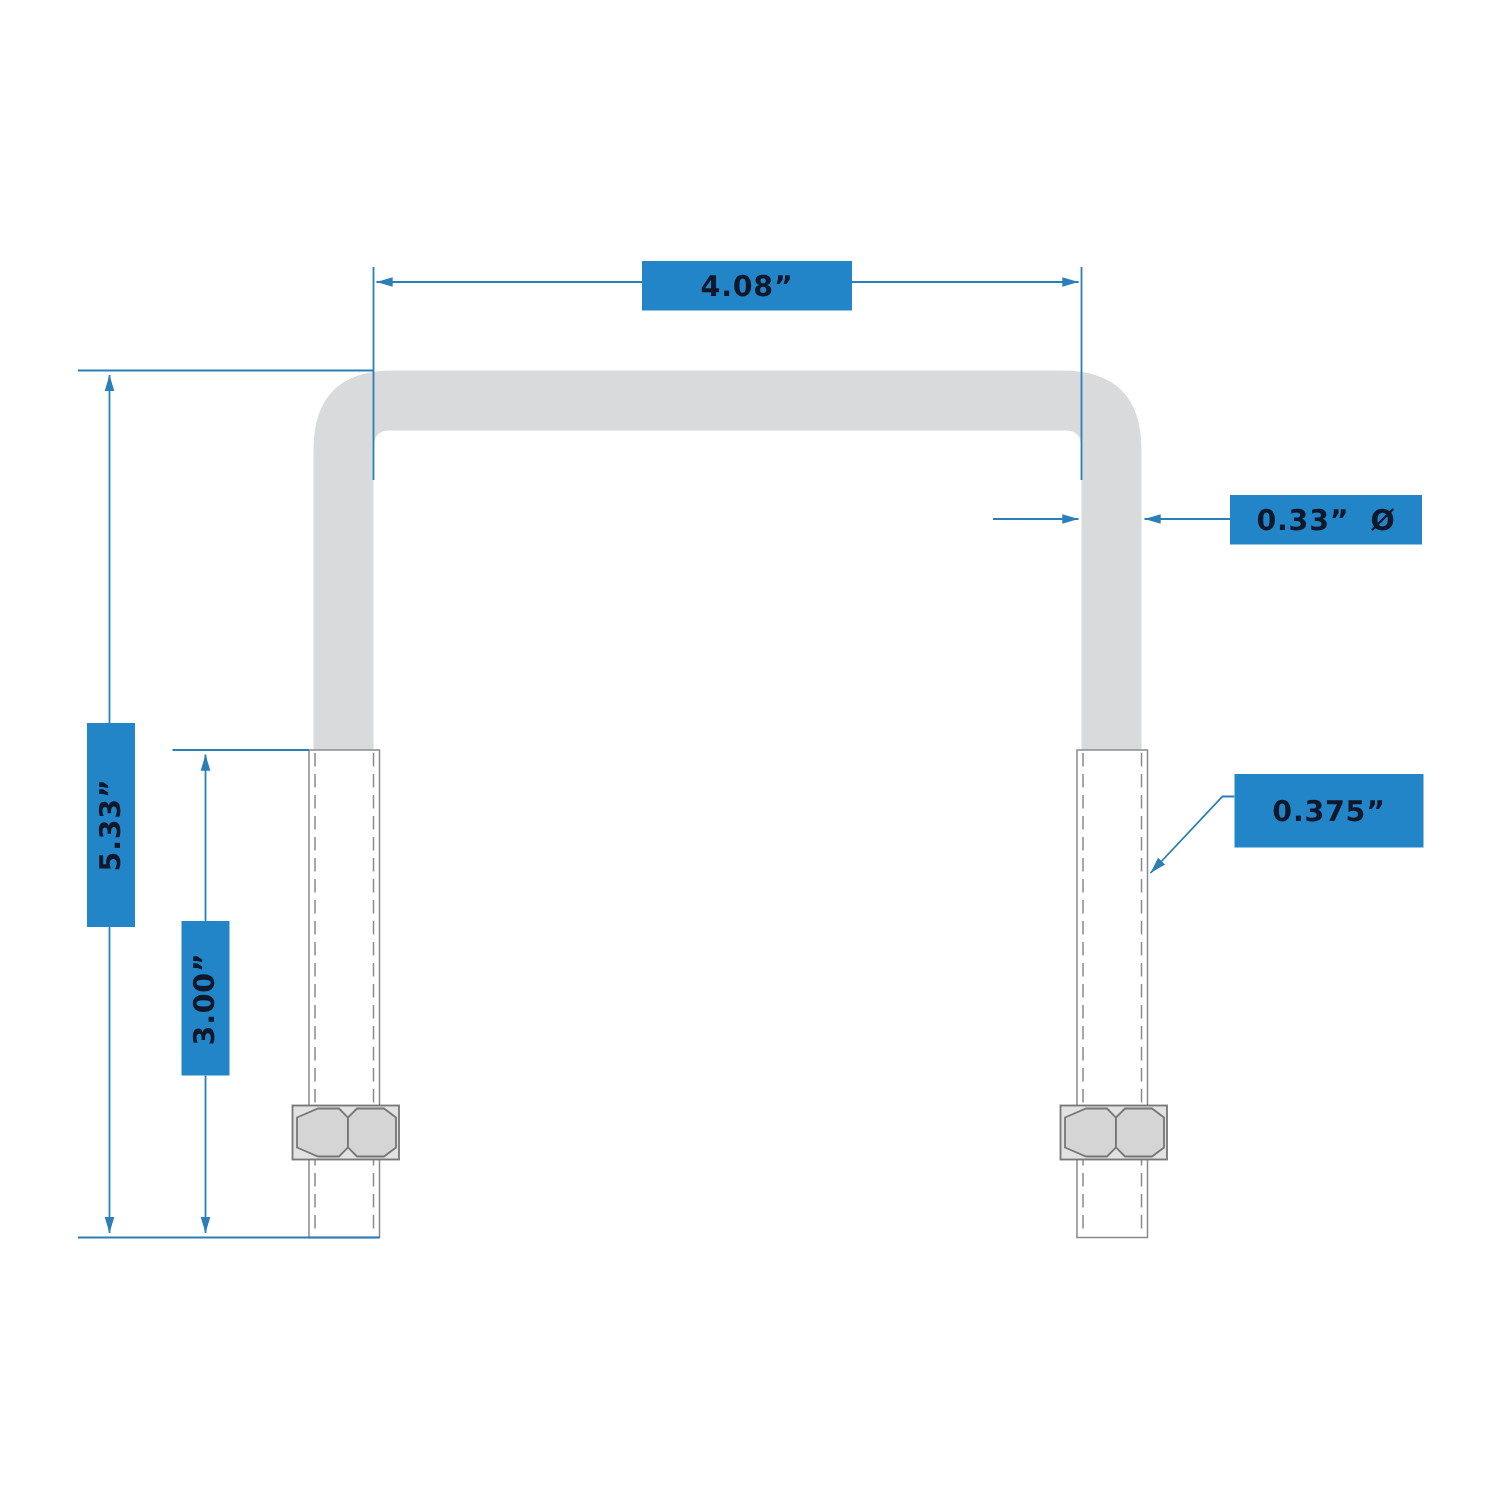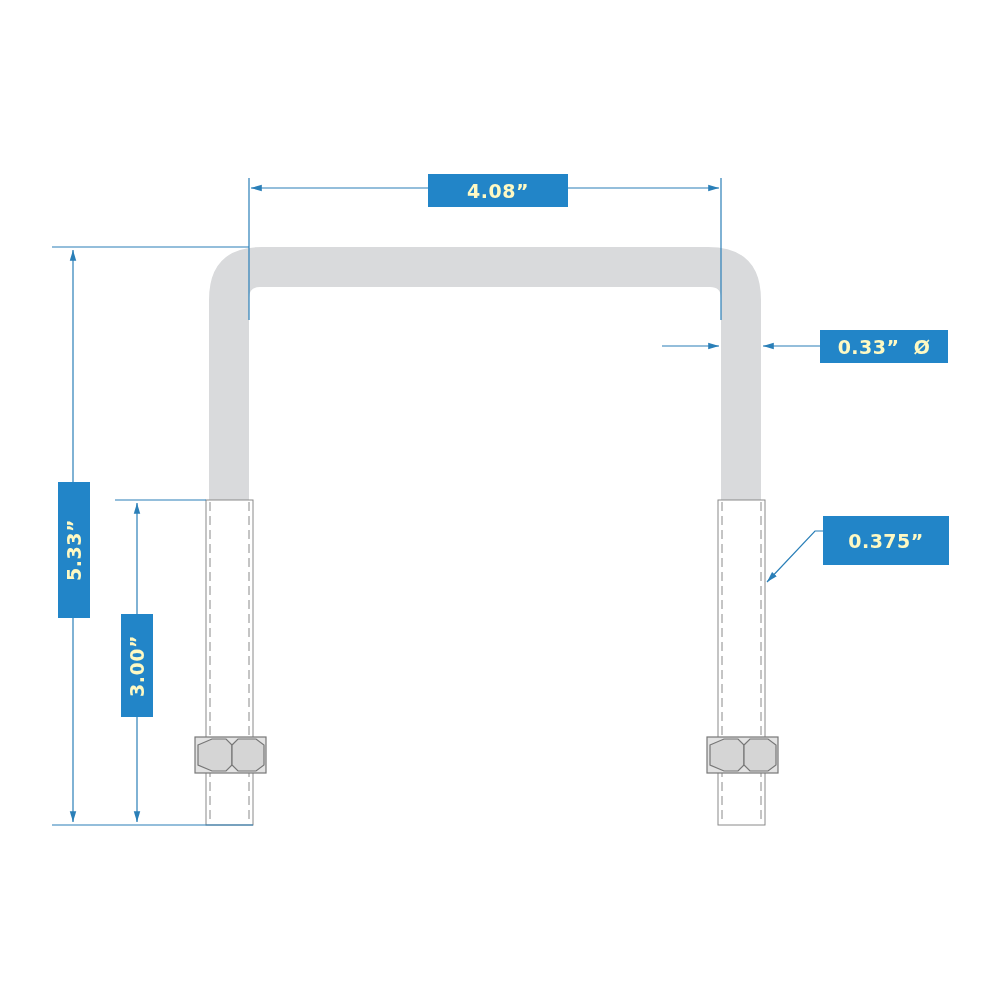--- a/index.html
+++ b/index.html
@@ -1,18 +1,18 @@
 <!DOCTYPE html>
 <html><head>
 <meta charset="utf-8">
 <style>
   html, body { margin:0; padding:0; background:#ffffff; }
   body { width:1000px; height:1000px; position:relative; overflow:hidden; font-family:"DejaVu Sans", sans-serif; }
   svg { position:absolute; left:0; top:0; }
-  .label { position:absolute; background:#2285c8; color:#fef9c3; font-weight:bold; display:flex; align-items:center; justify-content:center; font-size:19px; letter-spacing:0.5px; }
+  .label { position:absolute; background:#2285c8; color:#0f172a; font-weight:bold; display:flex; align-items:center; justify-content:center; font-size:19px; letter-spacing:0.5px; }
   .vlabel span { transform:rotate(-90deg); white-space:nowrap; display:block; }
 </style>
 </head>
 <body>
 
 <svg width="1000" height="1000" viewBox="0 0 1000 1000">
   <defs>
     <marker id="arr" viewBox="0 0 10 10" refX="10" refY="5" markerWidth="9" markerHeight="9" orient="auto-start-reverse">
       <path d="M0,2 L10,5 L0,8 z" fill="#2a7fb8"></path>
     </marker>

